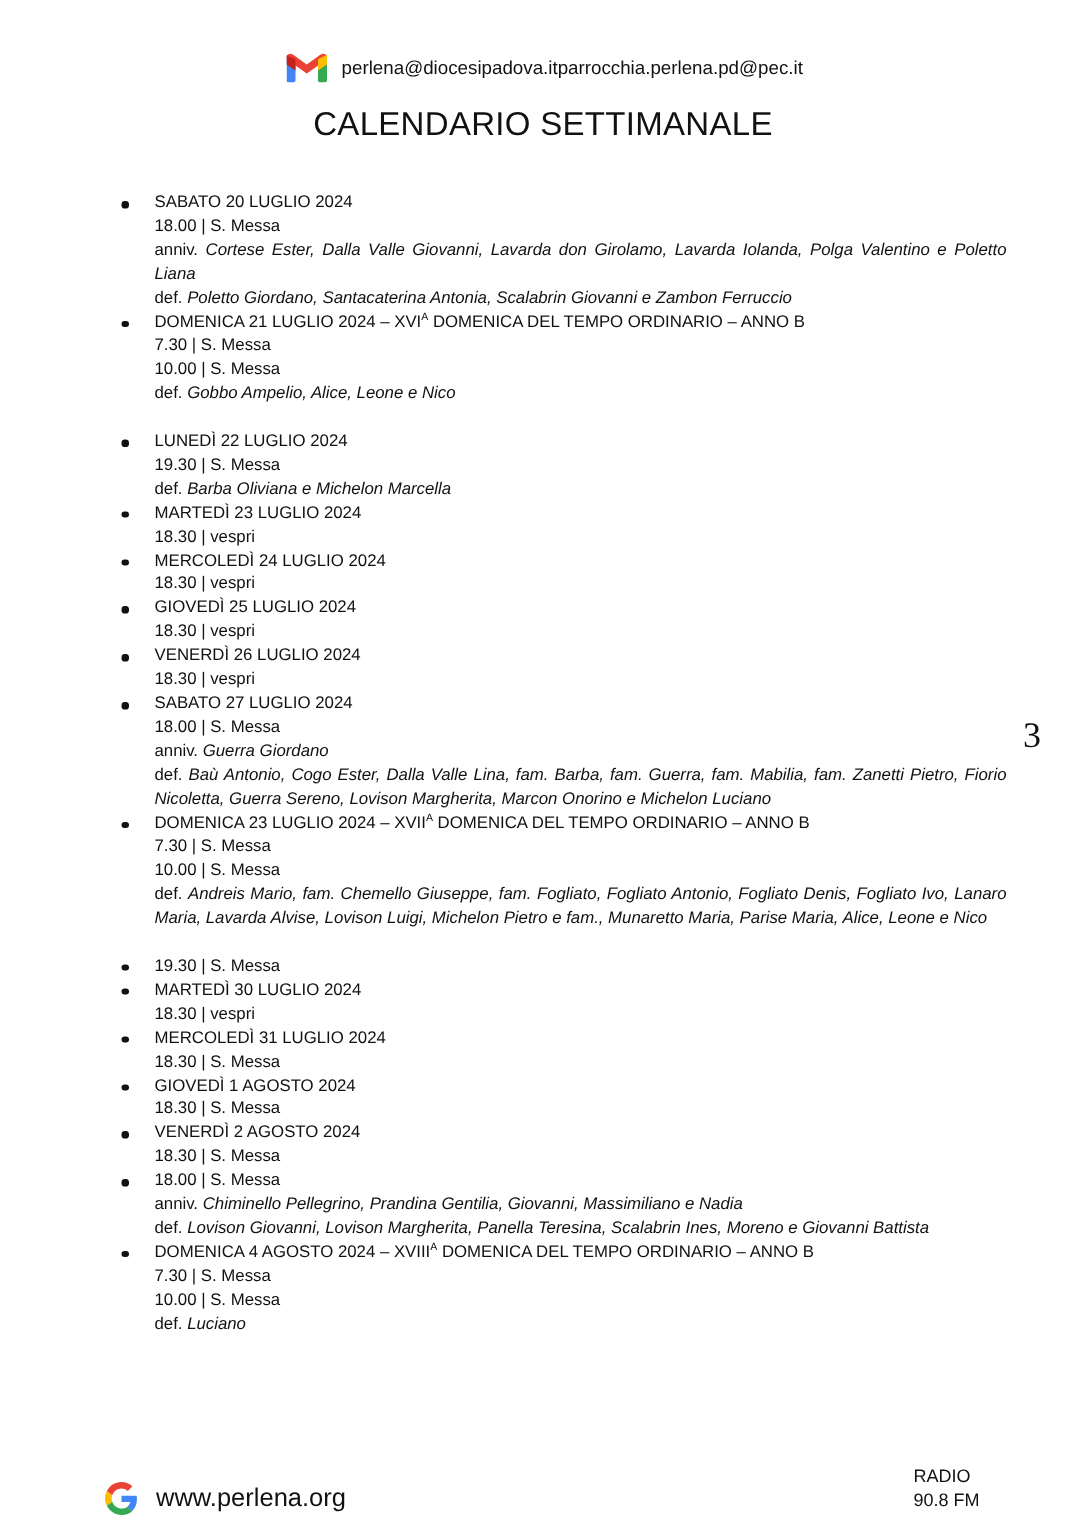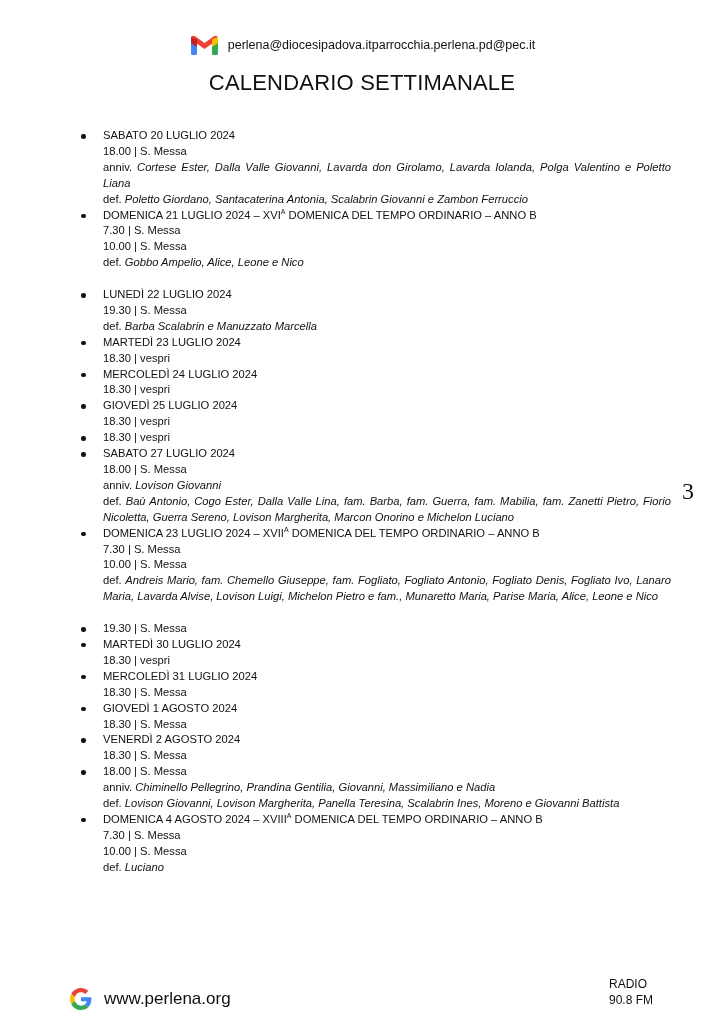--- a/index.html
+++ b/index.html
@@ -49,41 +49,42 @@
     </li>
     <li>
       <span class="row"><span>DOMENICA 21 LUGLIO 2024 – XVI</span><sup>A</sup><span> DOMENICA DEL TEMPO ORDINARIO – ANNO B</span></span>
       <span class="row">7.30 | S. Messa</span>
       <span class="row">10.00 | S. Messa</span>
       <span class="row names"><span>def. </span><i>Gobbo Ampelio, Alice, Leone e Nico</i></span>
     </li>
     <li class="gap">
       <span class="row"><span>LUNEDÌ 22 LUGLIO 2024</span></span>
       <span class="row">19.30 | S. Messa</span>
-      <span class="row names"><span>def. </span><i>Barba Scalabrin e Manuzzato Marcella</i></span>
+      <span class="row names"><span>def. </span><i>Barba Oliviana e Michelon Marcella</i></span>
     </li>
     <li>
       <span class="row"><span>MARTEDÌ 23 LUGLIO 2024</span></span>
       <span class="row">18.30 | vespri</span>
     </li>
     <li>
       <span class="row"><span>MERCOLEDÌ 24 LUGLIO 2024</span></span>
       <span class="row">18.30 | vespri</span>
     </li>
     <li>
       <span class="row"><span>GIOVEDÌ 25 LUGLIO 2024</span></span>
       <span class="row">18.30 | vespri</span>
     </li>
     <li>
+      <span class="row"><span>VENERDÌ 26 LUGLIO 2024</span></span>
       <span class="row">18.30 | vespri</span>
     </li>
     <li>
       <span class="row"><span>SABATO 27 LUGLIO 2024</span></span>
       <span class="row">18.00 | S. Messa</span>
-      <span class="row names"><span>anniv. </span><i>Lovison Giovanni</i></span>
+      <span class="row names"><span>anniv. </span><i>Guerra Giordano</i></span>
       <span class="row names"><span>def. </span><i>Baù Antonio, Cogo Ester, Dalla Valle Lina, fam. Barba, fam. Guerra, fam. Mabilia, fam. Zanetti Pietro, Fiorio Nicoletta, Guerra Sereno, Lovison Margherita, Marcon Onorino e Michelon Luciano</i></span>
     </li>
     <li>
       <span class="row"><span>DOMENICA 23 LUGLIO 2024 – XVII</span><sup>A</sup><span> DOMENICA DEL TEMPO ORDINARIO – ANNO B</span></span>
       <span class="row">7.30 | S. Messa</span>
       <span class="row">10.00 | S. Messa</span>
       <span class="row names"><span>def. </span><i>Andreis Mario, fam. Chemello Giuseppe, fam. Fogliato, Fogliato Antonio, Fogliato Denis, Fogliato Ivo, Lanaro Maria, Lavarda Alvise, Lovison Luigi, Michelon Pietro e fam., Munaretto Maria, Parise Maria, Alice, Leone e Nico</i></span>
     </li>
     <li class="gap">
       <span class="row">19.30 | S. Messa</span>

